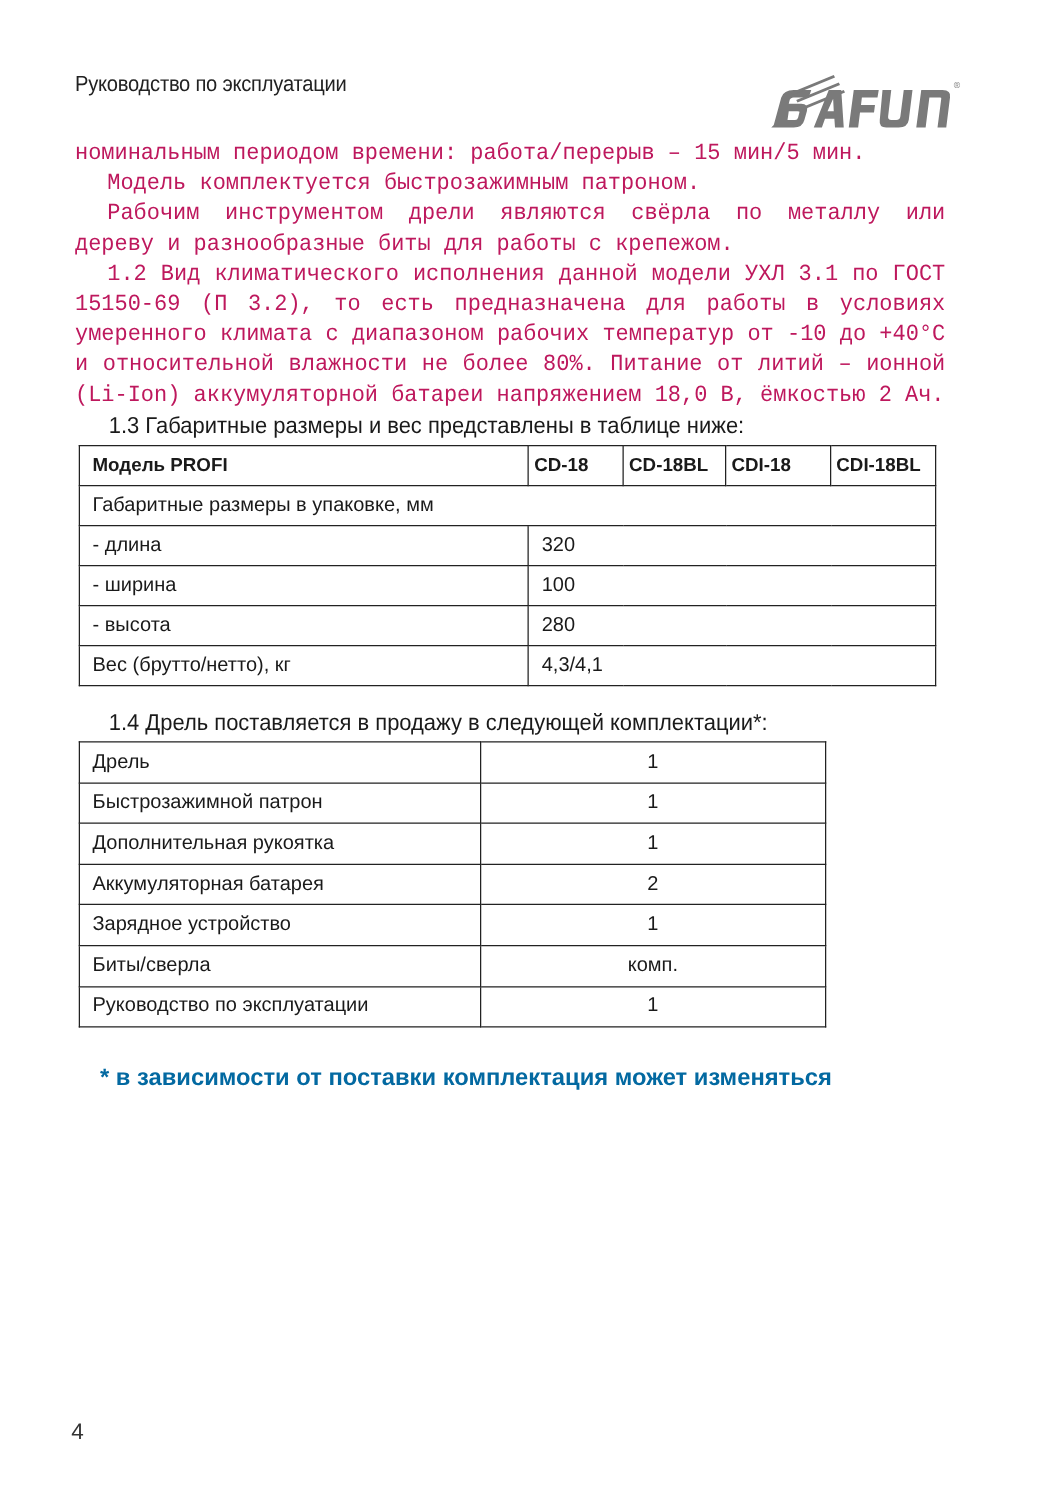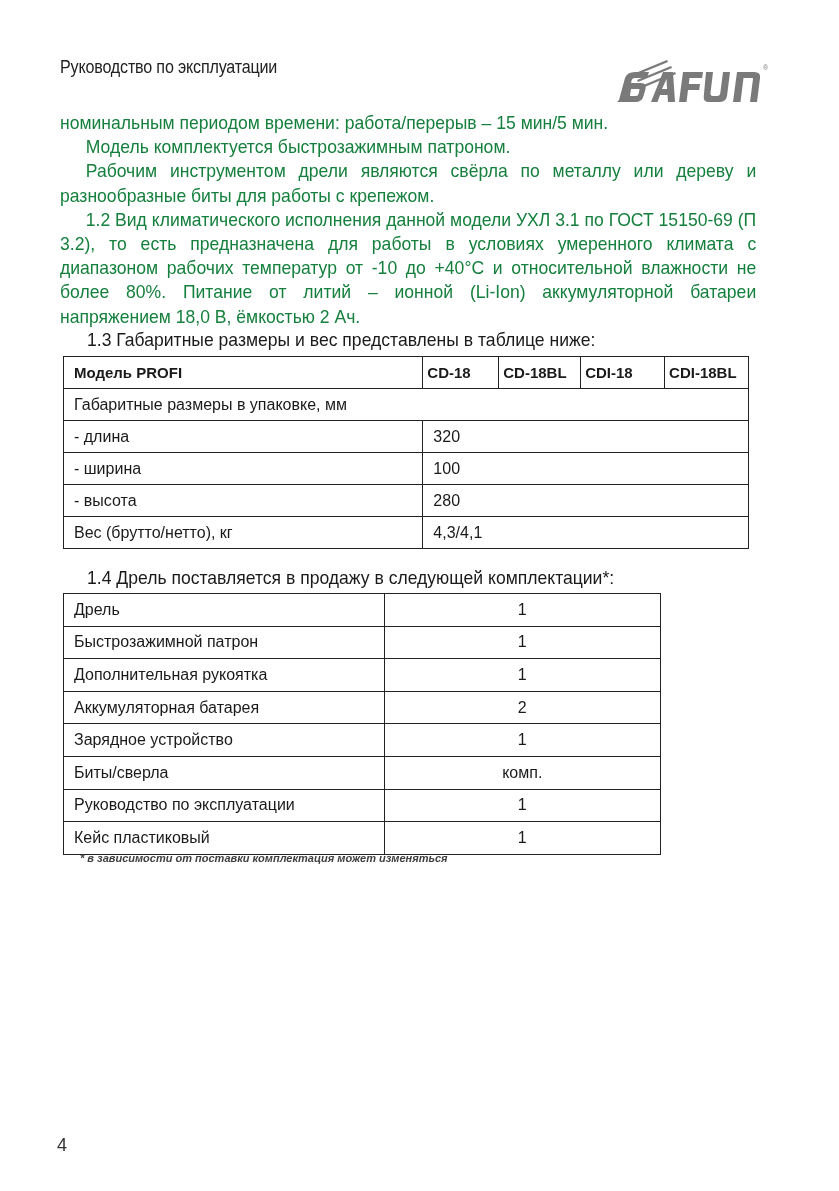--- a/index.html
+++ b/index.html
@@ -1,33 +1,33 @@
 <!DOCTYPE html>
 <html><head>
 <meta charset="utf-8">
 <style>
   * { box-sizing: border-box; margin: 0; padding: 0; }
   html, body { width: 839px; height: 1191px; background: #ffffff; }
   body { position: relative; font-family: "Liberation Sans", sans-serif; color: #1a1a1a; overflow: hidden; }
   .running-head { position: absolute; left: 60px; top: 57px; font-size: 17.5px; letter-spacing: -0.2px; color: #222; transform: scaleX(0.92); transform-origin: left top; }
   .logo { position: absolute; left: 611px; top: 60px; width: 160px; height: 46px; }
-  .body-text { position: absolute; left: 60px; top: 111px; width: 696px; font-size: 18.4px; line-height: 24.2px; color: #15803d; }
+  .body-text { position: absolute; left: 60px; top: 111px; width: 696px; font-size: 18.4px; line-height: 24.2px; color: #be185d; font-family: Liberation Mono, monospace; }
   .body-text p { text-align: justify; text-align-last: left; transform: scaleX(0.955); transform-origin: left top; width: 729px; }
   .body-text p.indent { text-indent: 27px; }
   table { border-collapse: collapse; position: absolute; font-size: 16px; color: #1a1a1a; }
   td { border: 1.3px solid #222; padding: 0 10px; height: 32px; vertical-align: middle; }
   #dims-table { left: 63px; top: 356px; width: 686px; border-radius: 19px; }
   #dims-table td.hdr { font-weight: bold; font-size: 15px; text-align: left; padding: 0 4px; }
   #dims-table td.hdr-first { text-align: left; padding-left: 10px; }
   #dims-table td.val { text-align: left; }
   #kit-table { left: 63px; top: 593px; width: 598px; }
   #kit-table td { height: 32.6px; }
   #kit-table td.val { text-align: center; }
   .section-heading { position: absolute; left: 87px; font-size: 18.4px; color: #1a1a1a; transform: scaleX(0.955); transform-origin: left top; white-space: nowrap; }
-  .footnote { position: absolute; left: 80px; top: 852px; font-size: 11px; font-weight: bold; font-style: italic; color: #404040; white-space: nowrap; }
+  .footnote { position: absolute; left: 80px; top: 852px; font-size: 19px; font-weight: bold; color: #0369a1; white-space: nowrap; }
   .page-number { position: absolute; left: 57px; top: 1135px; font-size: 18px; color: #333; }
 </style>
 </head>
 <body>
 
 <div class="running-head">Руководство по эксплуатации</div>
 
 <svg class="logo" viewBox="0 0 160 46" xmlns="http://www.w3.org/2000/svg">
   <g fill="#7a7a7a">
 
@@ -123,22 +123,18 @@
     <td class="val">1</td>
   </tr>
   <tr>
     <td>Биты/сверла</td>
     <td class="val">комп.</td>
   </tr>
   <tr>
     <td>Руководство по эксплуатации</td>
     <td class="val">1</td>
   </tr>
-  <tr>
-    <td>Кейс пластиковый</td>
-    <td class="val">1</td>
-  </tr>
 </tbody>
   </table>
 
 <div class="footnote">* в зависимости от поставки комплектация может изменяться</div>
 
 <div class="page-number">4</div>
 
 </body></html>

